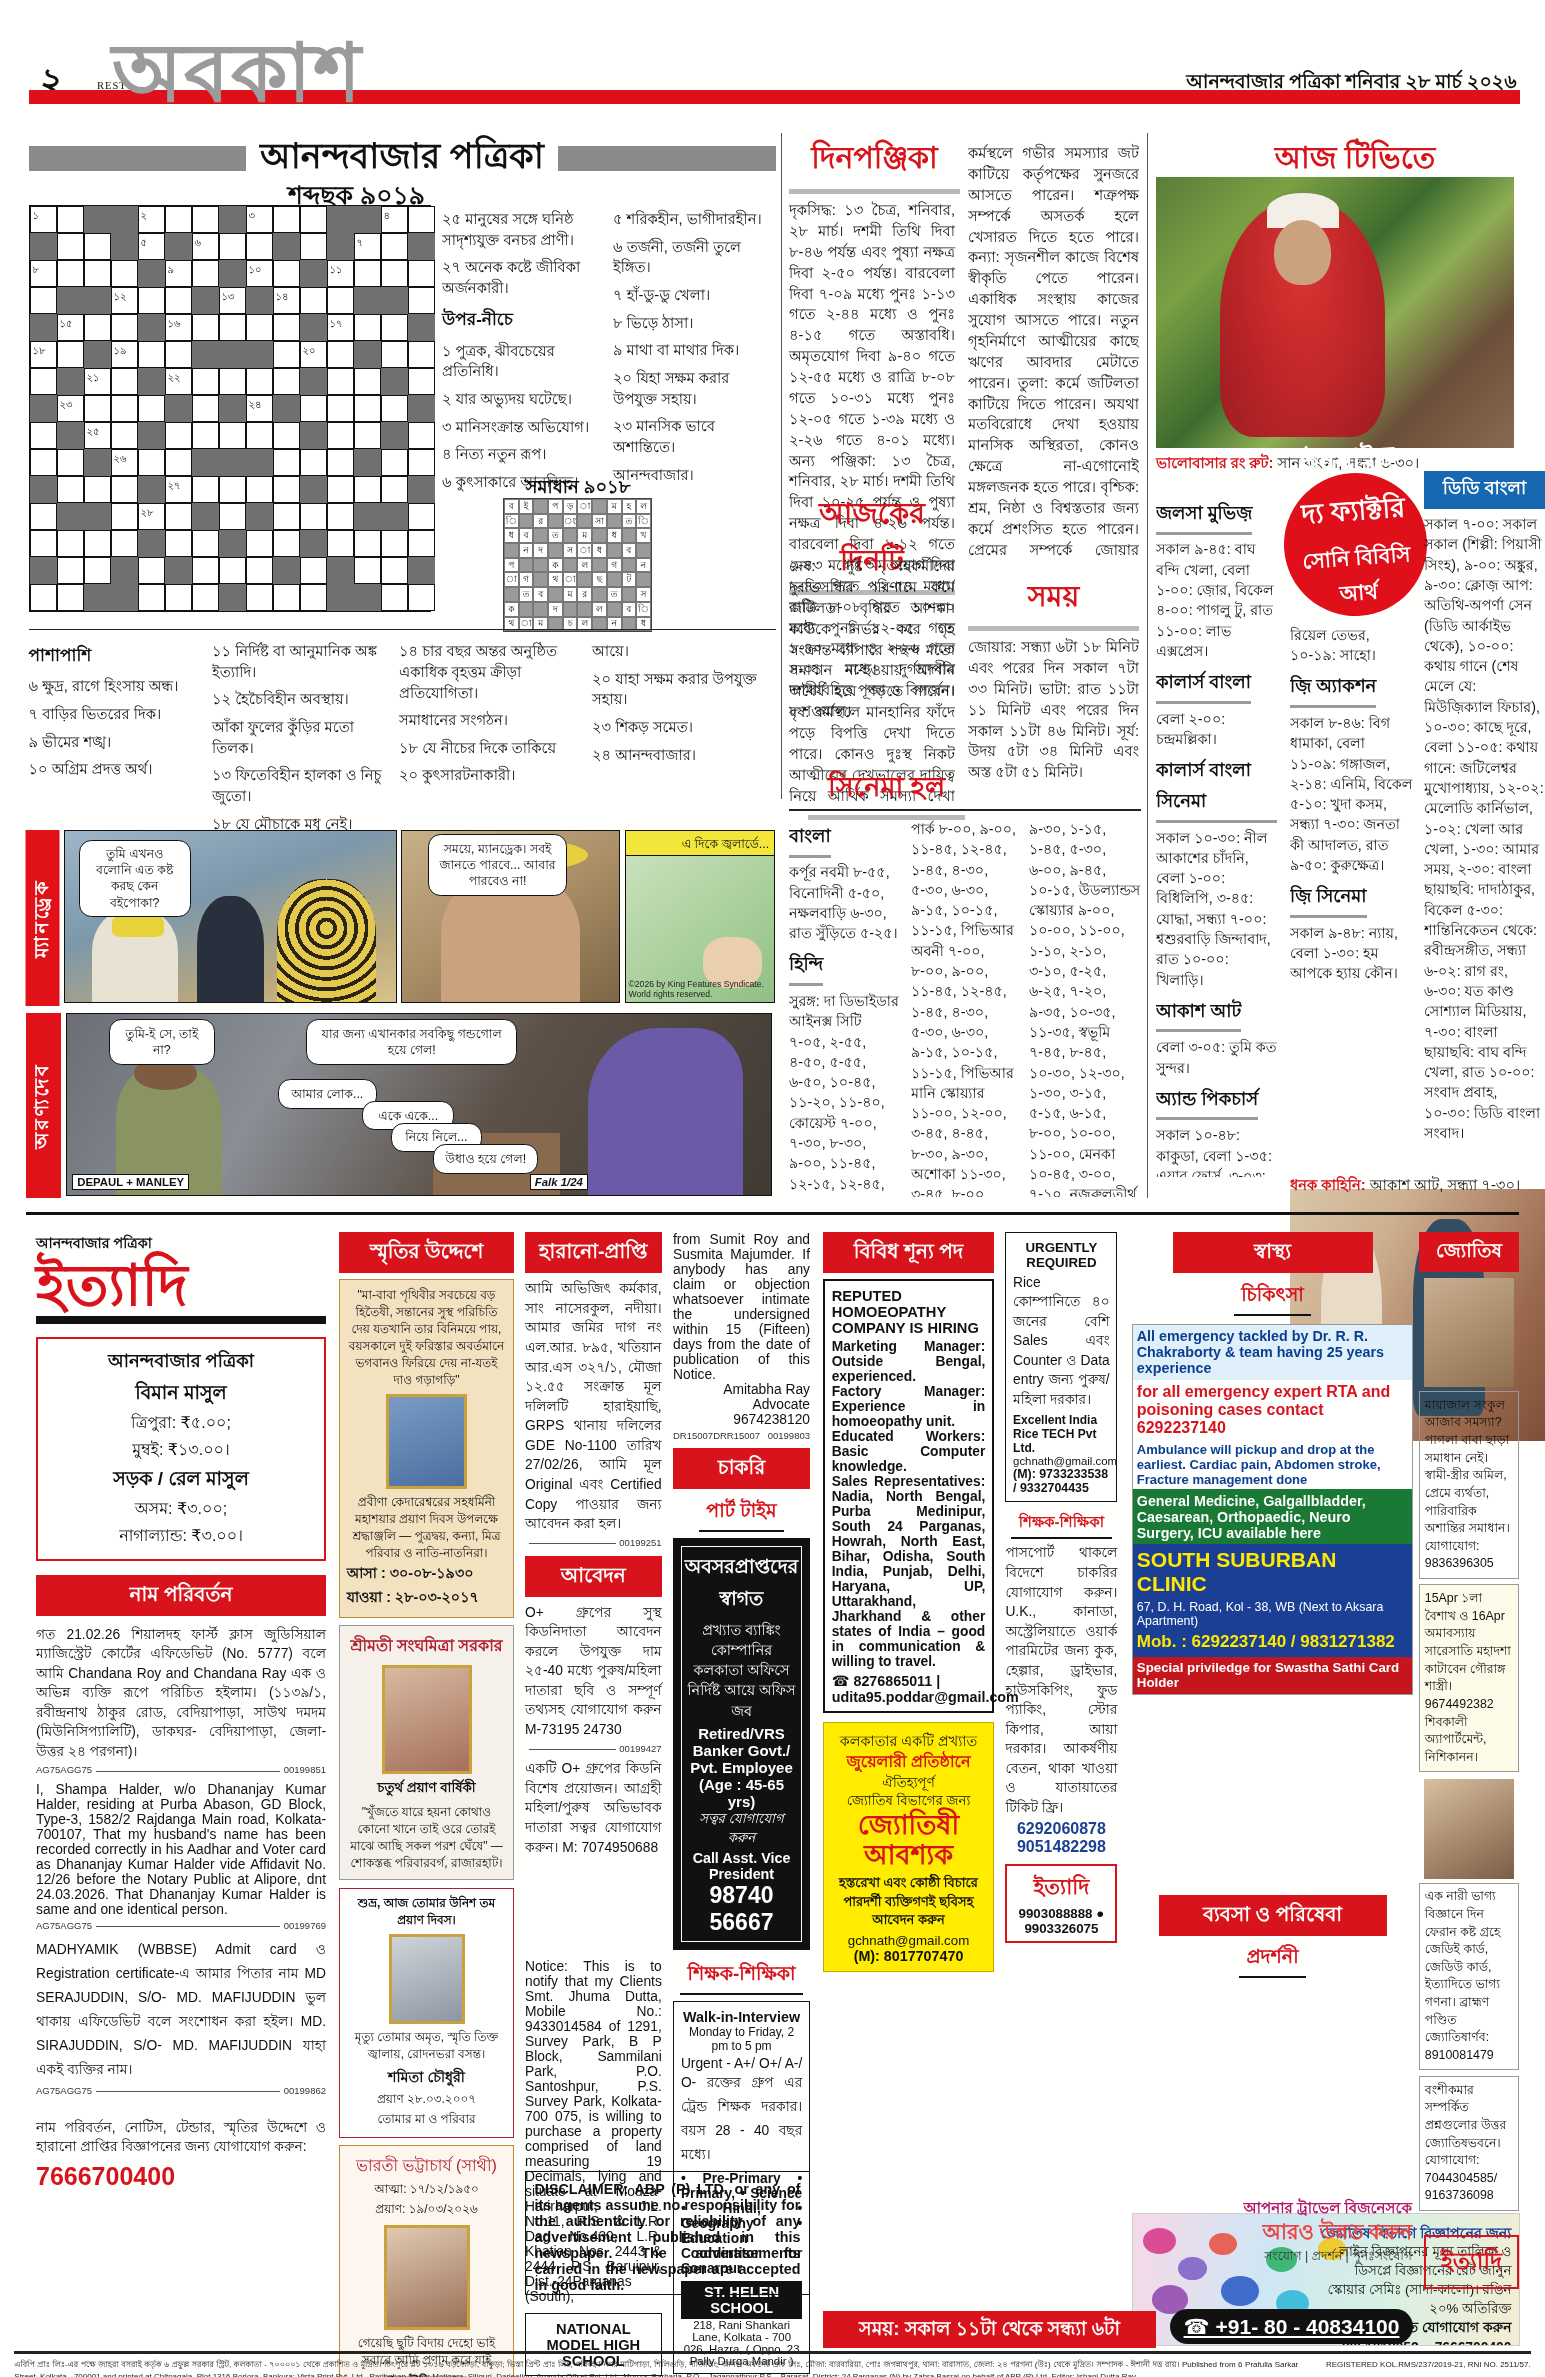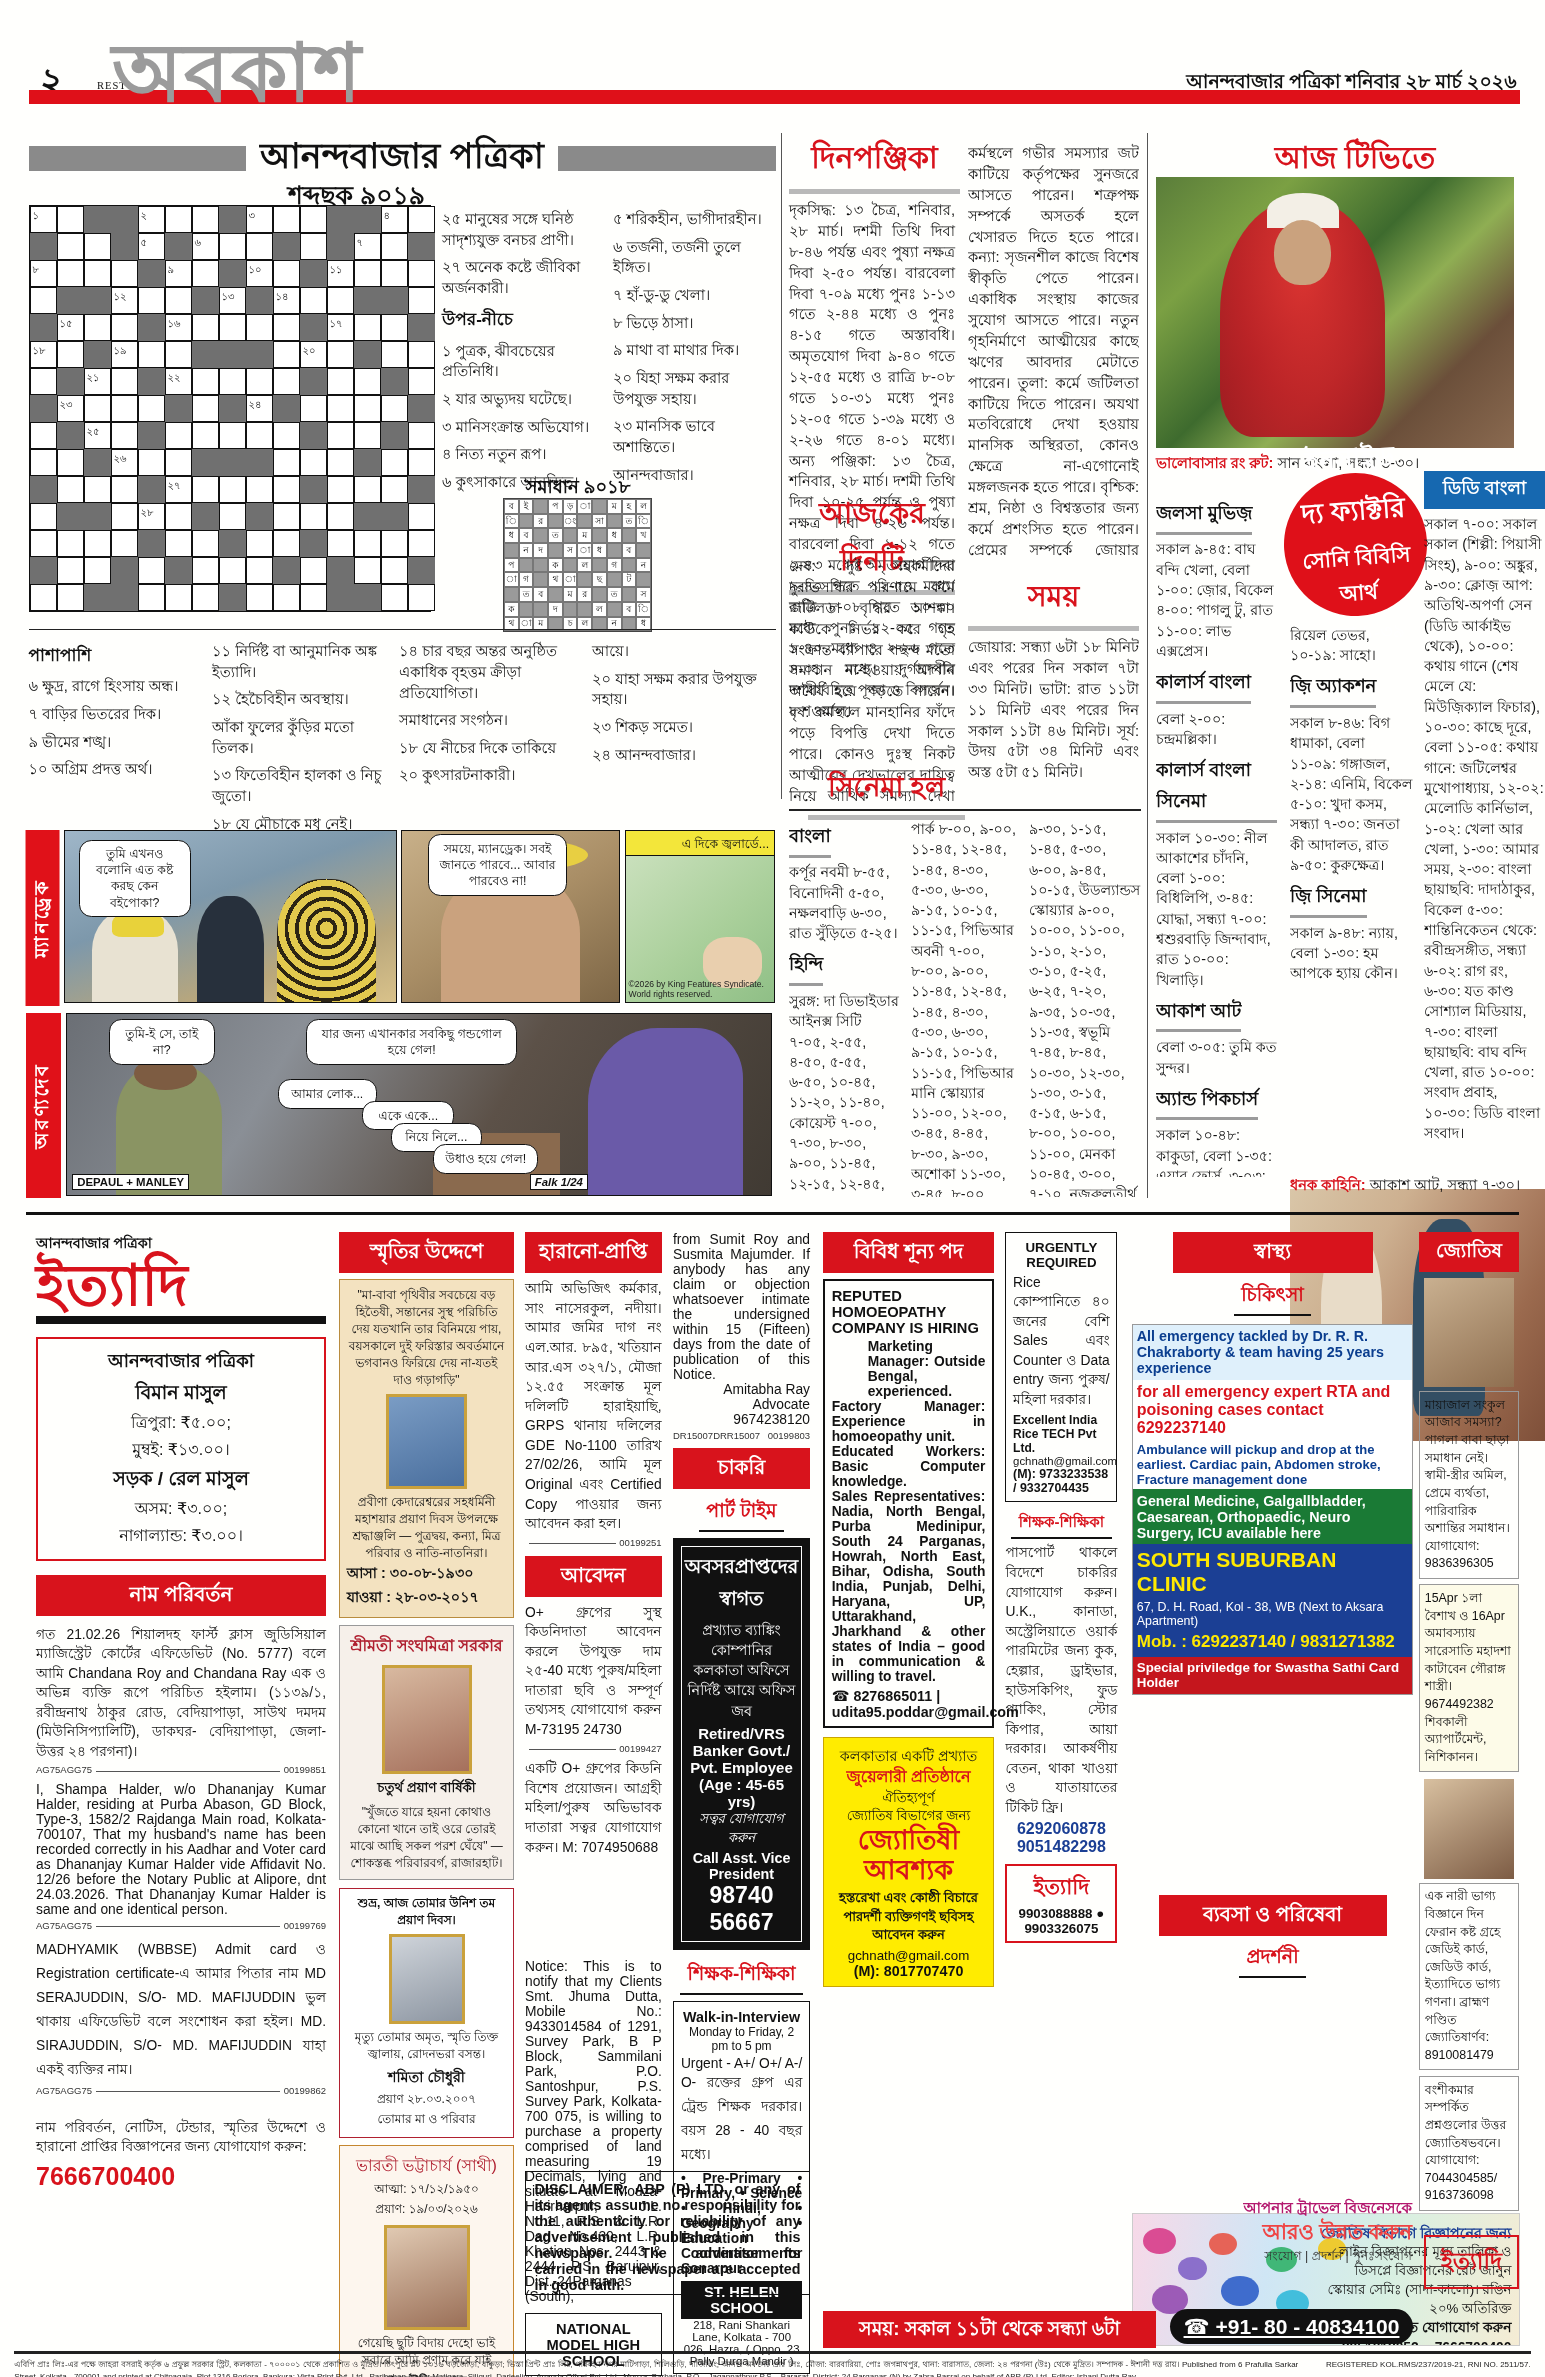--- a/index.html
+++ b/index.html
@@ -798,21 +798,21 @@
       </div>
     </div>
   </div>
 
   <div class="abs" style="left:823px; top:1232px; width:295px;">
     <div style="display:flex; gap:11.4px;">
       <div style="width:171px;">
         <div class="cl-head">বিবিধ শূন্য পদ</div>
         <div class="school-ad" style="margin-top:6.7px; border-width:2.9px;">
           <div style="font-weight:bold; font-size:14.7px;">REPUTED HOMOEOPATHY COMPANY IS HIRING</div>
-          <div class="cl-txt" style="font-weight:bold; margin-top:2.9px;margin-left:36px;">Marketing Manager: Outside Bengal, experienced.</div>
+          <div class="cl-txt" style="font-weight:bold; margin-top:2.9px;">Marketing Manager: Outside Bengal, experienced.</div>
           <div class="cl-txt" style="font-weight:bold;">Factory Manager: Experience in homoeopathy unit.</div>
           <div class="cl-txt" style="font-weight:bold;">Educated Workers: Basic Computer knowledge.</div>
           <div class="cl-txt" style="font-weight:bold;">Sales Representatives: Nadia, North Bengal, Purba Medinipur, South 24 Parganas, Howrah, North East, Bihar, Odisha, South India, Punjab, Delhi, Haryana, UP, Uttarakhand, Jharkhand &amp; other states of India – good in communication &amp; willing to travel.</div>
           <div style="font-weight:bold; font-size:14.3px; margin-top:3.8px;">☎ 8276865011 | udita95.poddar@gmail.com</div>
         </div>
         <div class="ylw-ad" style="margin-top:8.6px;">
           <div class="bn" style="font-size:14.3px;">কলকাতার একটি প্রখ্যাত</div>
           <div class="bn" style="font-size:16px; color:#d8131c; font-weight:bold;">জুয়েলারী প্রতিষ্ঠানে</div>
           <div class="bn" style="font-size:13.3px;">ঐতিহ্যপূর্ণ</div>
           <div class="bn" style="font-size:13.3px;">জ্যোতিষ বিভাগের জন্য</div>

